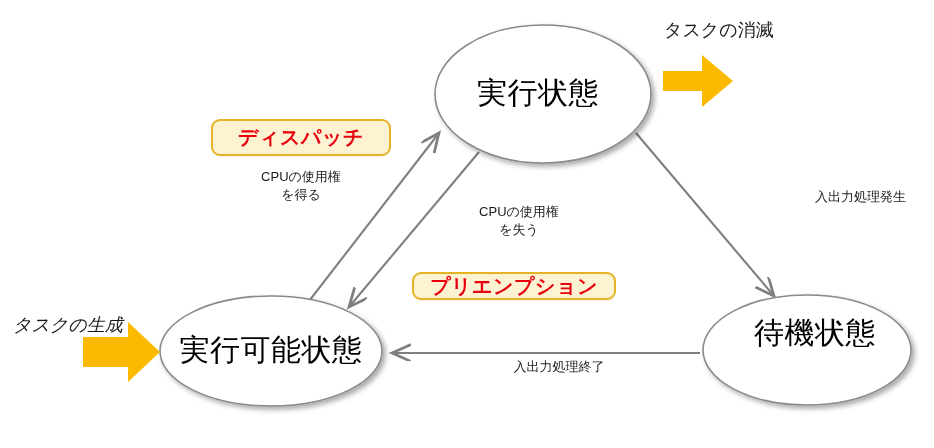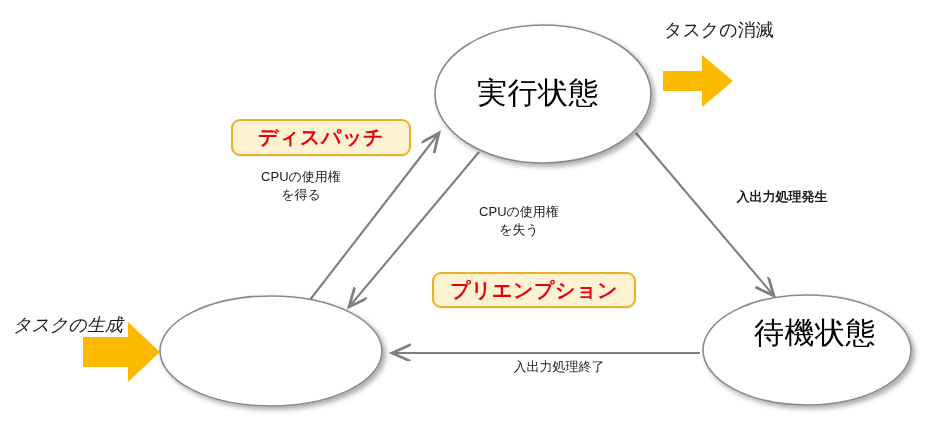--- a/index.html
+++ b/index.html
@@ -62,21 +62,20 @@
     justify-content: center;
     background: #fdf2d2;
     border: 2px solid #e6b422;
     border-radius: 9px;
     color: #e8000d;
     font-weight: bold;
     font-size: 20px;
     letter-spacing: 0.5px;
     white-space: nowrap;
     box-shadow: 0 1px 1px rgba(0,0,0,0.06);
-    margin-left: 20px;
   }
 </style>
 </head>
 <body>
 
 <div id="diagram">
 
   <svg class="layer-svg" viewBox="0 0 934 448" xmlns="http://www.w3.org/2000/svg">
     <defs>
       <marker id="arrowhead" markerWidth="11" markerHeight="11" refX="9" refY="4" orient="auto" markerUnits="strokeWidth">
@@ -100,28 +99,29 @@
     <ellipse cx="271" cy="351" rx="111" ry="55" fill="#ffffff" stroke="#8a8a8a" stroke-width="1.6" filter="url(#softshadow)"></ellipse>
 
     <ellipse cx="807" cy="350" rx="104" ry="55" fill="#ffffff" stroke="#8a8a8a" stroke-width="1.6" filter="url(#softshadow)"></ellipse>
 
     <path d="M83,337 L128,337 L128,322 L160,352 L128,382 L128,367 L83,367 Z" fill="#fbba00"></path>
 
     <path d="M663,71 L702,71 L702,55 L733,81 L702,107 L702,91 L663,91 Z" fill="#fbba00"></path>
   </svg>
 
   <div class="node-label" style="left:434px; top:76px; width:208px;">実行状態</div>
+  <div class="node-label" style="left:160px; top:333px; width:222px;">実行可能状態</div>
   <div class="node-label" style="left:703px; top:316px; width:224px;">待機状態</div>
 
   <div class="badge" style="left:211px; top:119px; width:180px; height:37px;">ディスパッチ</div>
-  <div class="badge" style="left:412px; top:272px; width:204px; height:36px;">プリエンプション</div>
+  <div class="badge" style="left:412px; top:272px; width:204px; height:28px;">プリエンプション</div>
 
   <div class="edge-label" style="left:213px; top:168px; width:176px;">CPUの使用権
 を得る</div>
   <div class="edge-label" style="left:432px; top:203px; width:174px;">CPUの使用権
 を失う</div>
-  <div class="edge-label" style="left:702px; top:188px; width:160px; text-align:center;font-weight:bold;">入出力処理発生</div>
+  <div class="edge-label" style="left:746px; top:188px; width:160px; text-align:right;">入出力処理発生</div>
   <div class="edge-label" style="left:479px; top:358px; width:160px;text-align:center;">入出力処理終了</div>
 
   <div class="corner-label" style="left:13px; top:314px;font-style:italic;">タスクの生成</div>
   <div class="corner-label" style="left:664px; top:19px;">タスクの消滅</div>
 
 </div>
 
 </body></html>

